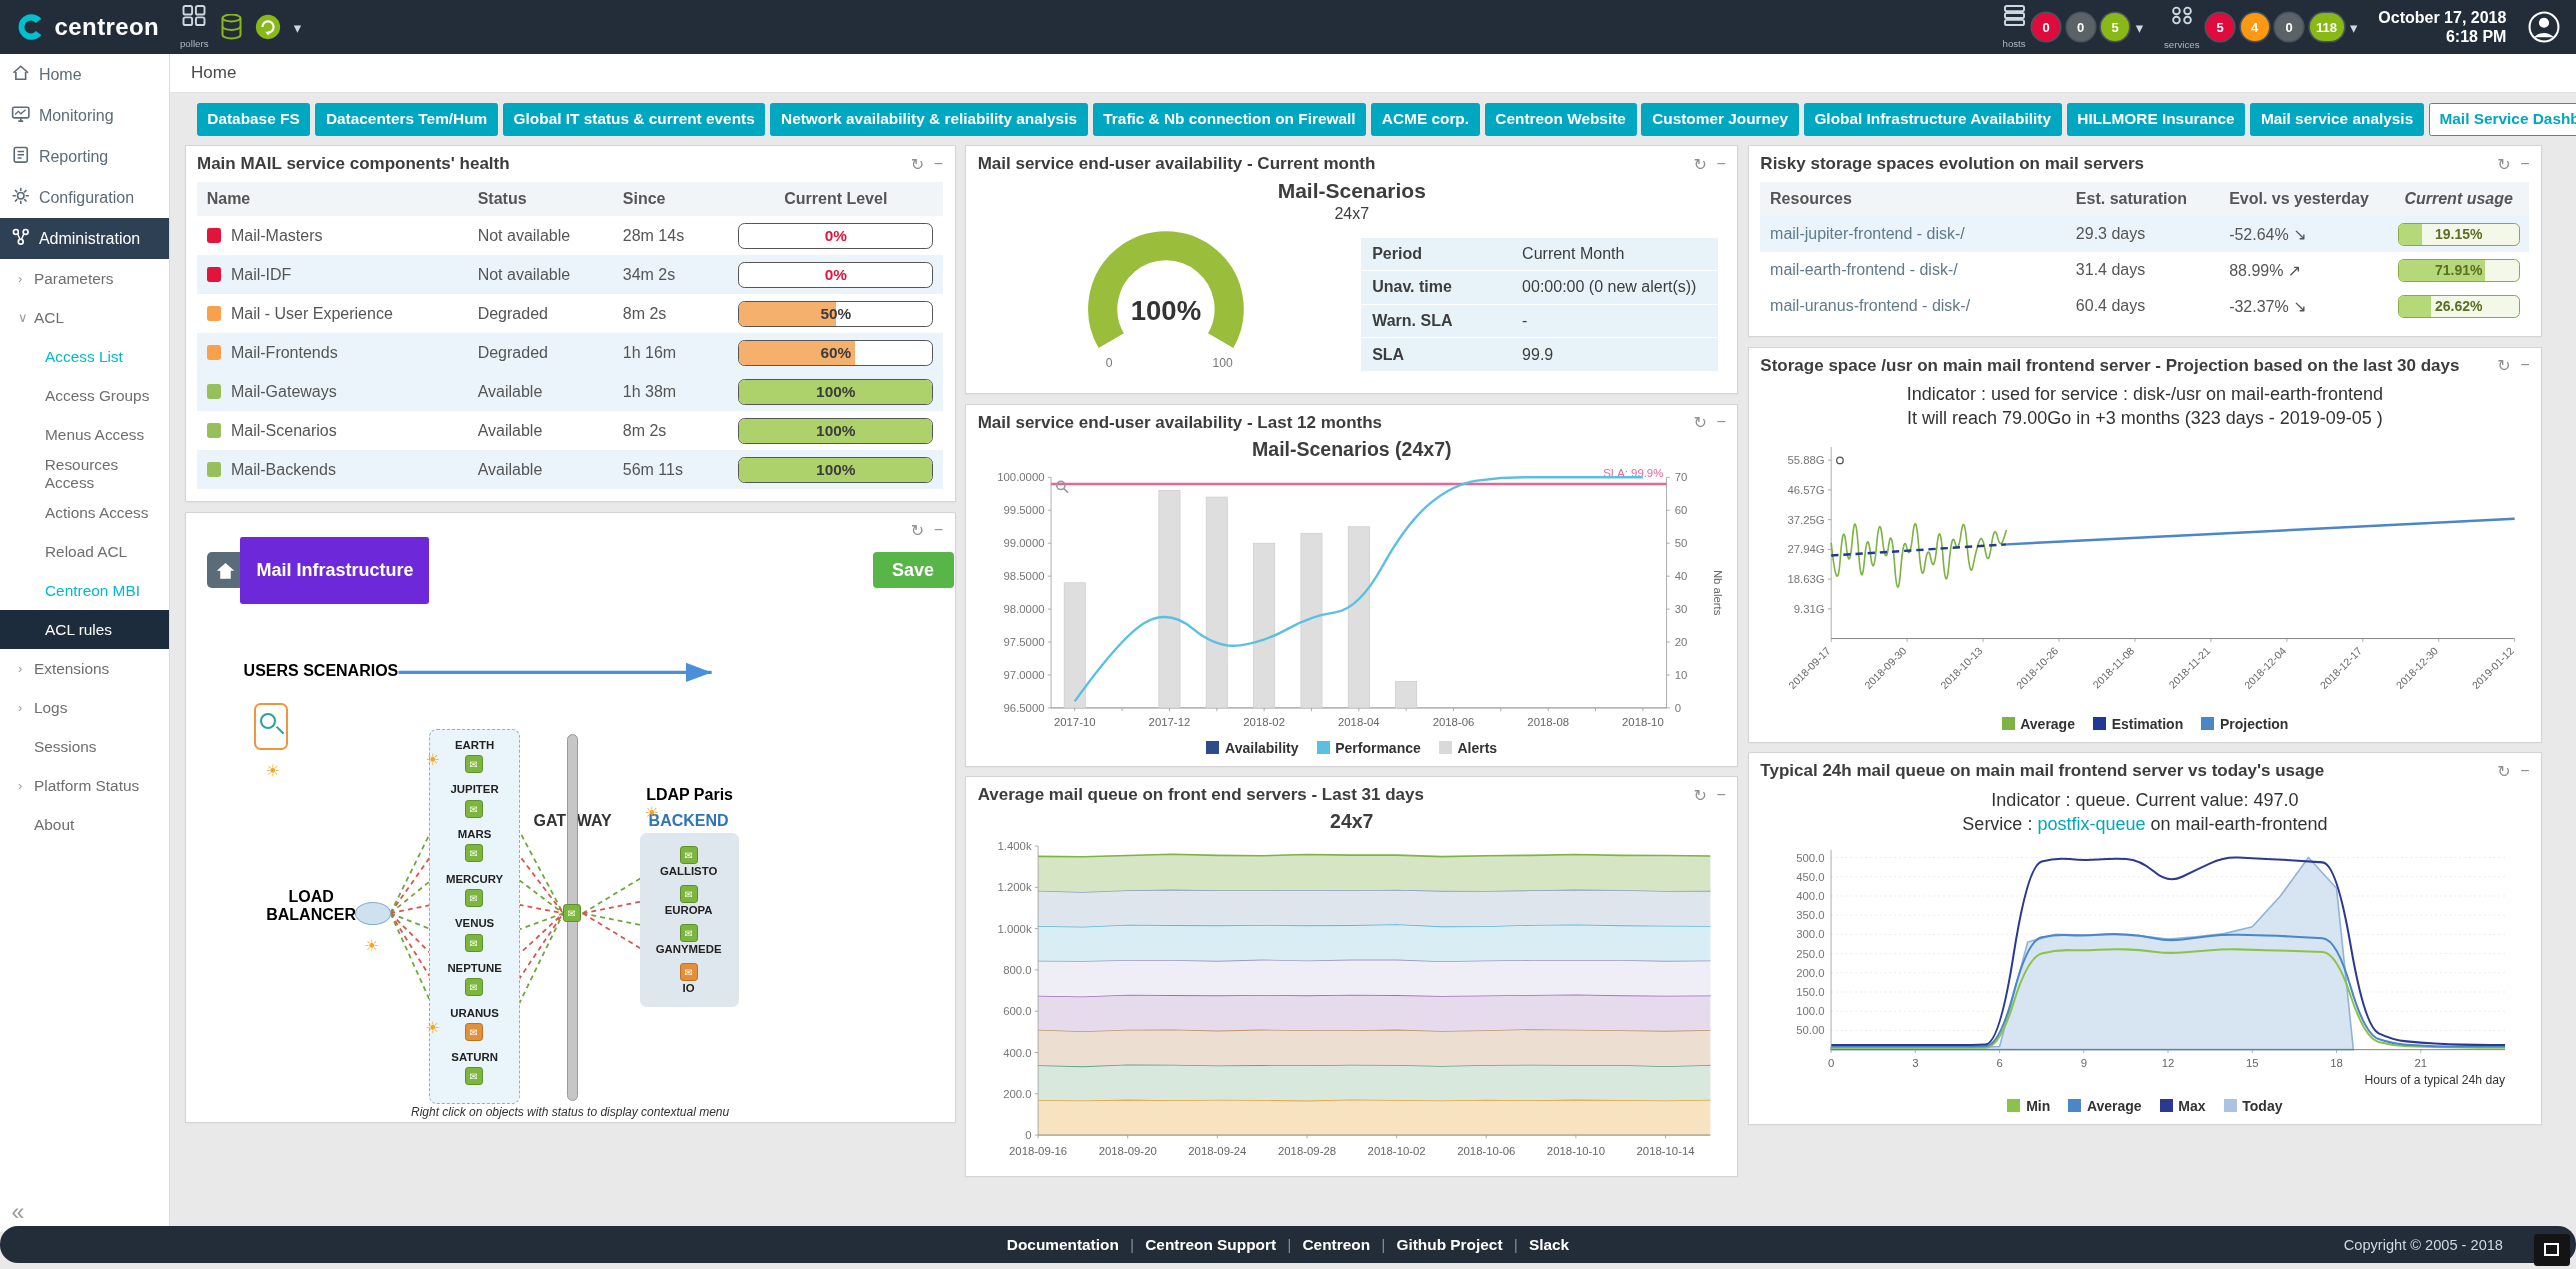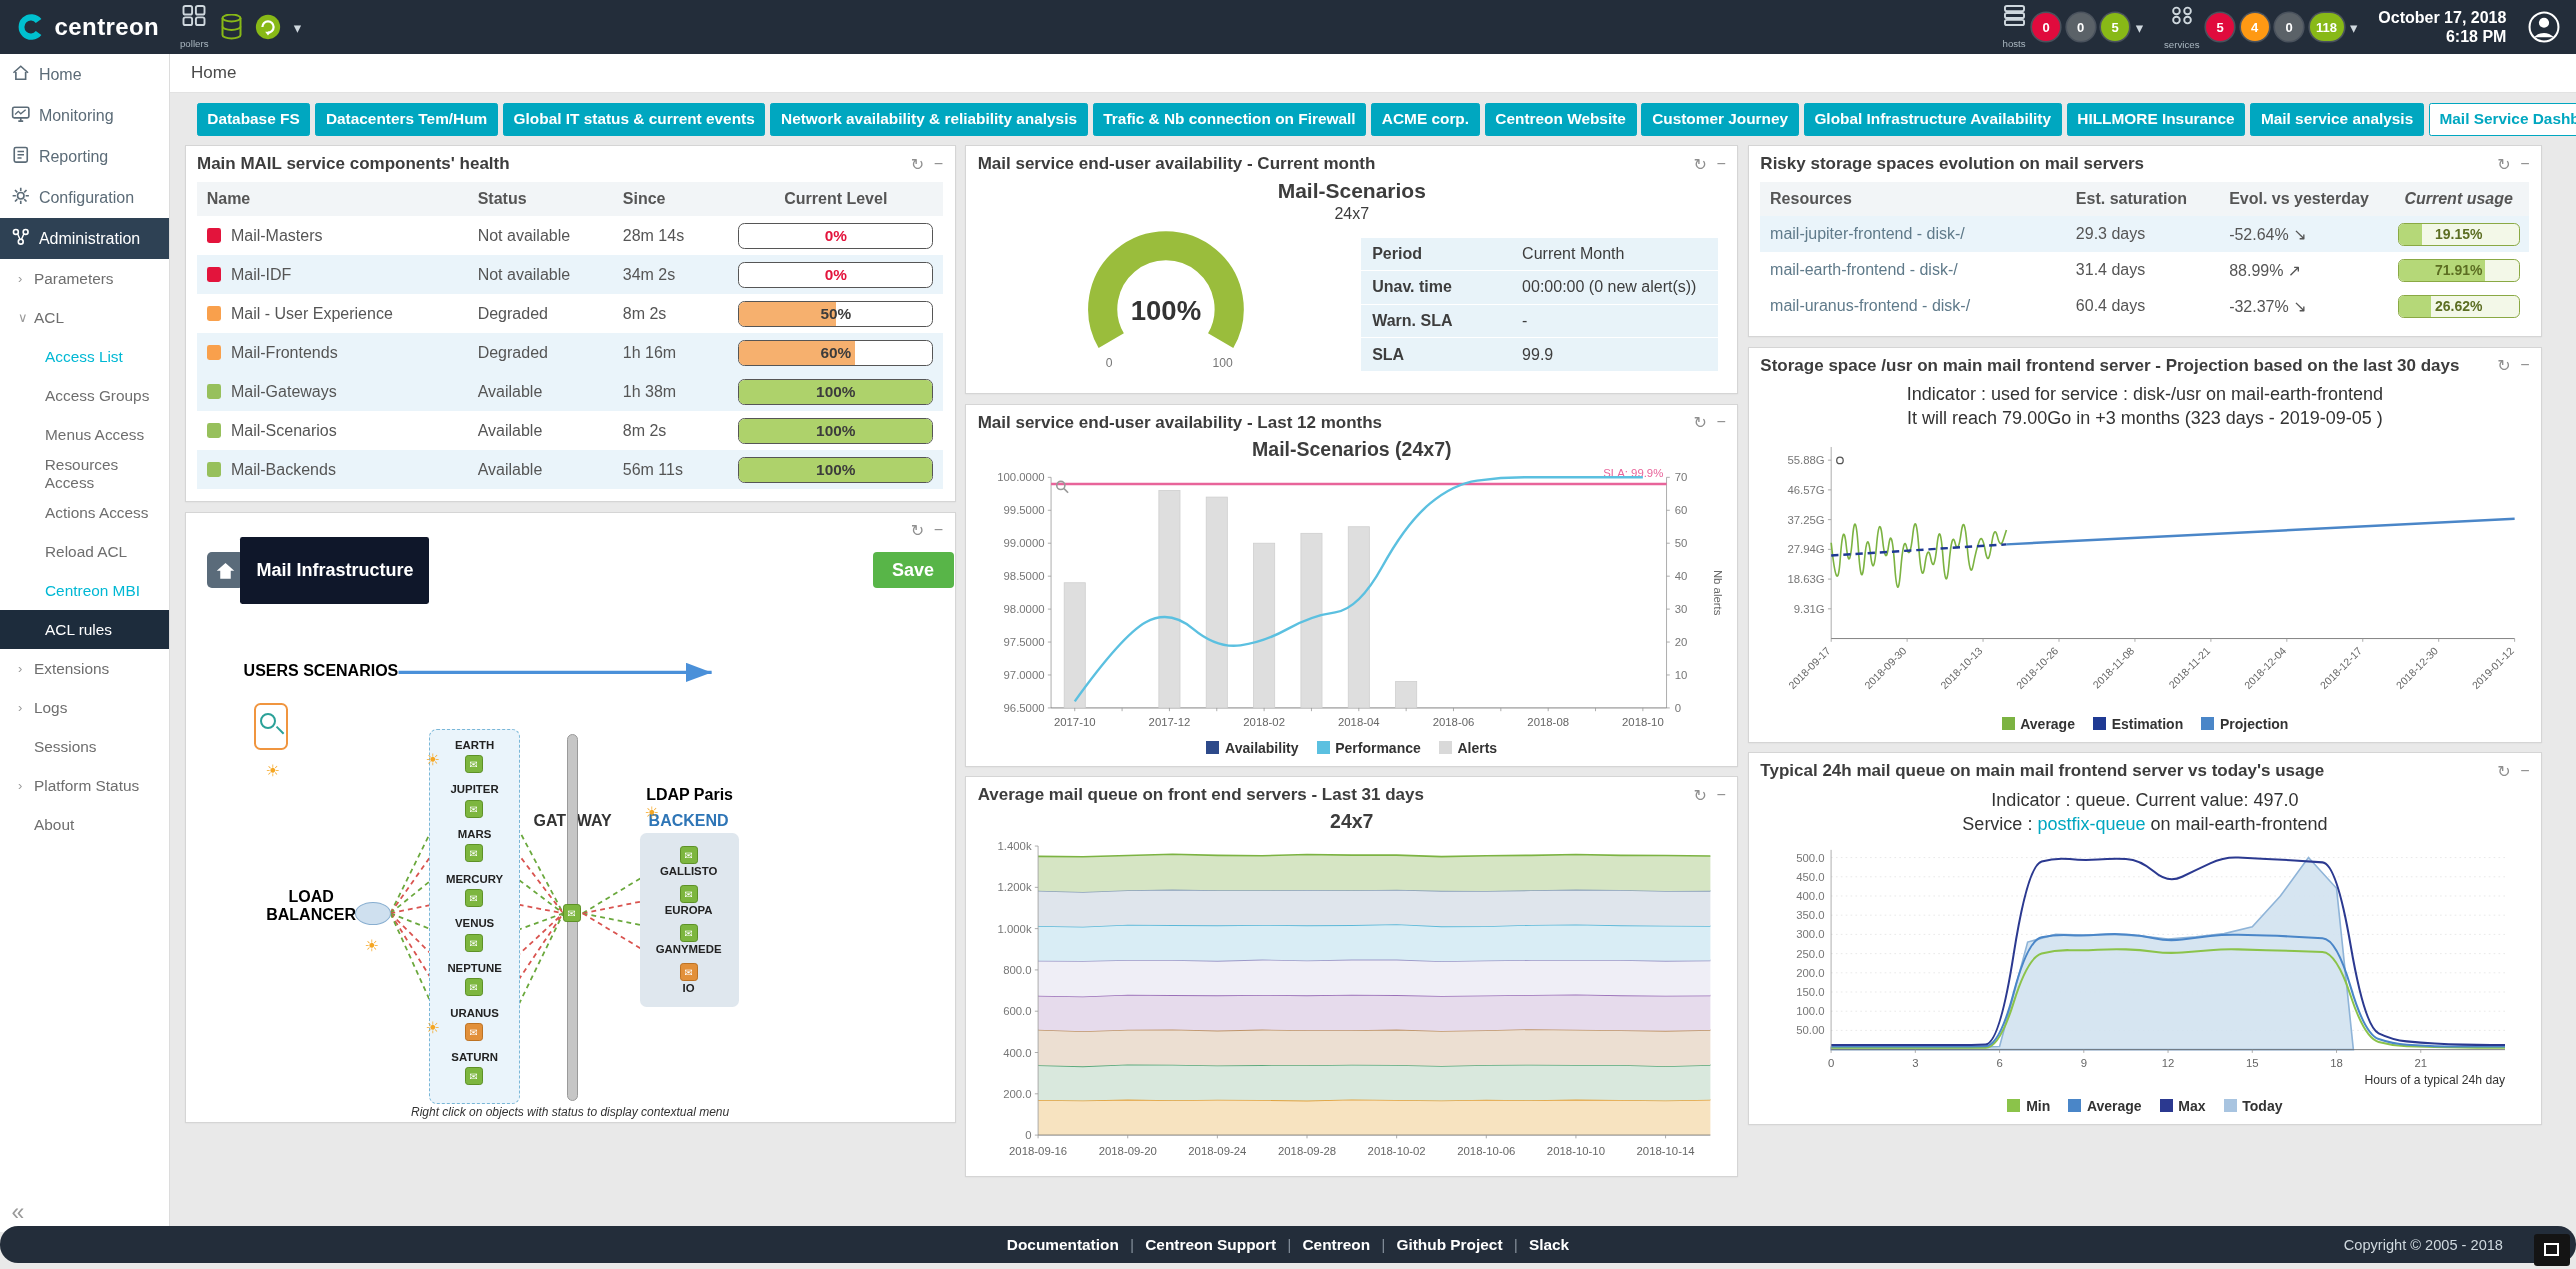--- a/index.html
+++ b/index.html
@@ -97,21 +97,21 @@
   .ind-lines { text-align:center; font-size:18px; color:#333; line-height:1.35; padding:1.6px 0 3.2px; }
   .ind-lines b { font-weight:normal; }
   .teal-txt { color:#00a7c0; font-weight:bold; }
 
   
   .infra-body { position:relative; height:578px; }
   .infra-body svg.lines { position:absolute; inset:0; z-index:0; }
   .abs { position:absolute; z-index:2; }
   .house-ico { width:37px; height:36px; background:#5a6b7a; border-radius:4.9px; display:flex;
     align-items:center; justify-content:center; }
-  .infra-tag { background:#0f172a; color:#fff; font-weight:bold; font-size:18px; padding:23px 16px;
+  .infra-tag { background:#6d28d9; color:#fff; font-weight:bold; font-size:18px; padding:23px 16px;
     border-radius:2.4px; }
   .save-btn { background:#58b548; color:#fff; font-weight:bold; font-size:18px; padding:7.3px 19.5px;
     border-radius:4px; cursor:pointer; }
   .colhead { width:106px; text-align:center; font-size:16px; font-weight:bold; }
   .node { width:18px; height:18px; border-radius:3.2px; display:flex; align-items:center; justify-content:center;
     color:#fff; font-size:9.7px; cursor:pointer; }
   .node.green { background:#7db63f; border:0.8px solid #5d9126; }
   .node.orange { background:#e2903a; border:0.8px solid #bd7223; }
   .nodelabel { width:78px; text-align:center; font-size:11.4px; font-weight:bold; color:#222; }
   .sun { color:#f5a623; font-size:16px; line-height:1; }

